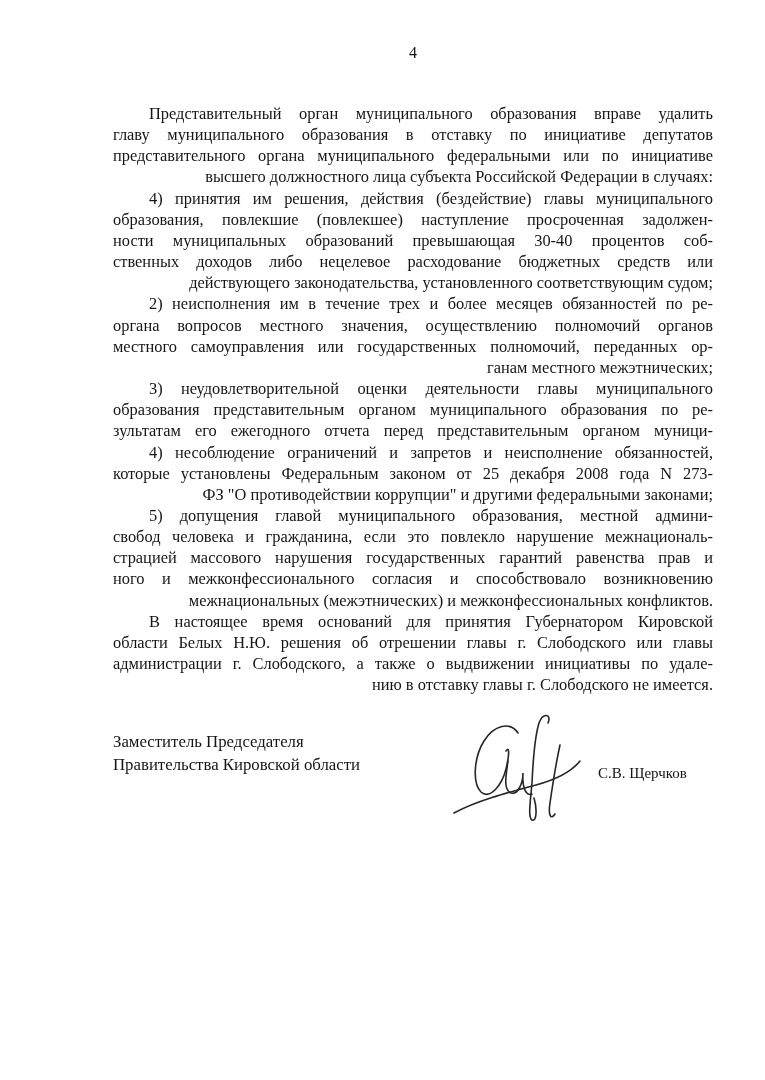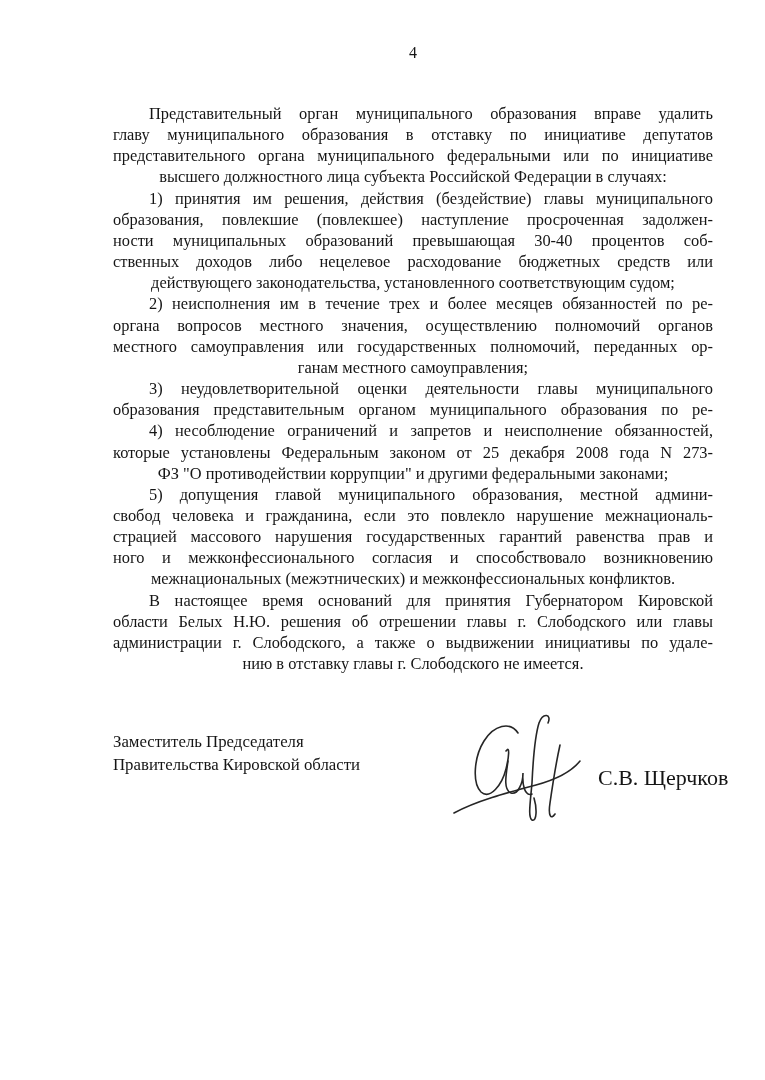--- a/index.html
+++ b/index.html
@@ -28,42 +28,42 @@
     position: absolute;
     top: 84px;
     left: 113px;
     width: 600px;
     font-size: 16.4px;
     line-height: 21.15px;
     margin-top: 19px;
   }
   .para { margin: 0; padding: 0; }
   .line {
-    text-align: center;
+    text-align: right;
     text-justify: inter-word;
   }
   .line.just {
     text-align: justify;
     text-align-last: justify;
   }
   .line.first {
     text-indent: 36px;
   }
   .sig-left {
     position: absolute;
     left: 113px;
     top: 731px;
     font-size: 16.8px;
     line-height: 22.5px;
   }
   .sig-name {
     position: absolute;
     left: 598px;
     top: 765px;
-    font-size: 22px;
+    font-size: 15px;
     white-space: nowrap;
   }
   .sig-mark {
     position: absolute;
     left: 448px;
     top: 710px;
     width: 138px;
     height: 122px;
   }
   .sig-mark path {
@@ -81,35 +81,36 @@
   <div class="page-number">4</div>
 
   <div class="doc-body" id="doc-body">
       <div class="para">
         <div class="line first just">Представительный орган муниципального образования вправе удалить</div>
         <div class="line just">главу муниципального образования в отставку по инициативе депутатов</div>
         <div class="line just">представительного органа муниципального федеральными или по инициативе</div>
         <div class="line">высшего должностного лица субъекта Российской Федерации в случаях:</div>
       </div>
       <div class="para">
-        <div class="line first just">1) принятия им решения, действия (бездействие) главы муниципального</div>
+        <div class="line first just">4) принятия им решения, действия (бездействие) главы муниципального</div>
         <div class="line just">образования, повлекшие (повлекшее) наступление просроченная задолжен-</div>
         <div class="line just">ности муниципальных образований превышающая 30-40 процентов соб-</div>
         <div class="line just">ственных доходов либо нецелевое расходование бюджетных средств или</div>
         <div class="line">действующего законодательства, установленного соответствующим судом;</div>
       </div>
       <div class="para">
         <div class="line first just">2) неисполнения им в течение трех и более месяцев обязанностей по ре-</div>
         <div class="line just">органа вопросов местного значения, осуществлению полномочий органов</div>
         <div class="line just">местного самоуправления или государственных полномочий, переданных ор-</div>
-        <div class="line">ганам местного самоуправления;</div>
+        <div class="line">ганам местного межэтнических;</div>
       </div>
       <div class="para">
         <div class="line first just">3) неудовлетворительной оценки деятельности главы муниципального</div>
         <div class="line just">образования представительным органом муниципального образования по ре-</div>
+        <div class="line just">зультатам его ежегодного отчета перед представительным органом муници-</div>
       </div>
       <div class="para">
         <div class="line first just">4) несоблюдение ограничений и запретов и неисполнение обязанностей,</div>
         <div class="line just">которые установлены Федеральным законом от 25 декабря 2008 года N 273-</div>
         <div class="line">ФЗ "О противодействии коррупции" и другими федеральными законами;</div>
       </div>
       <div class="para">
         <div class="line first just">5) допущения главой муниципального образования, местной админи-</div>
         <div class="line just">свобод человека и гражданина, если это повлекло нарушение межнациональ-</div>
         <div class="line just">страцией массового нарушения государственных гарантий равенства прав и</div>

